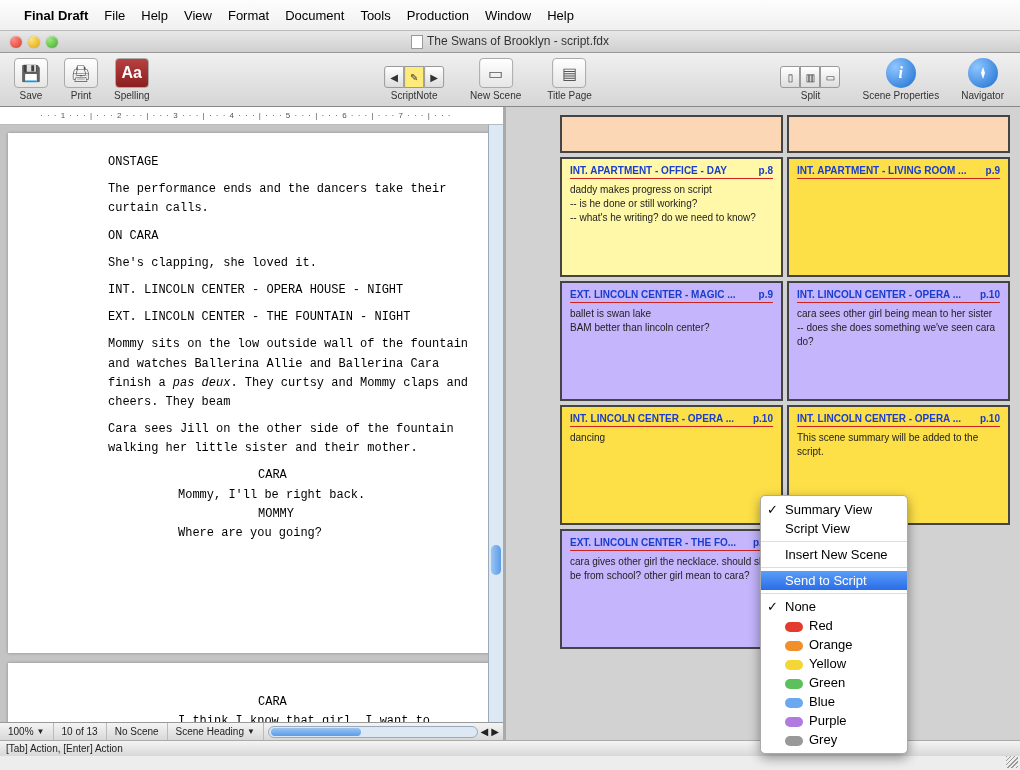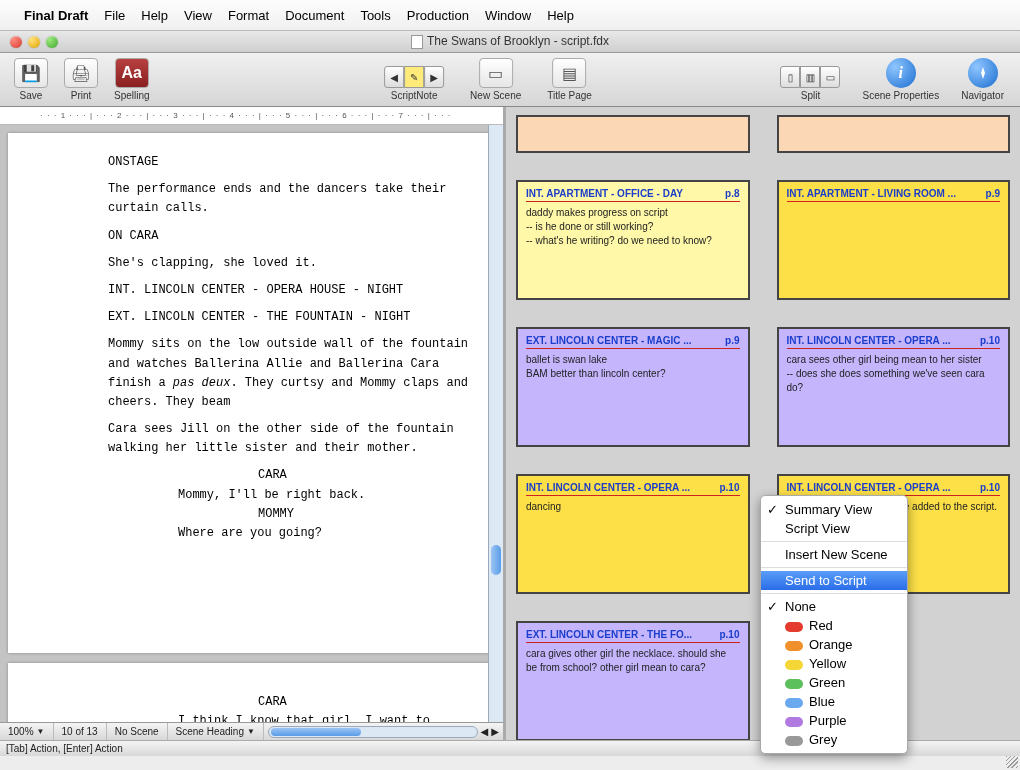--- a/index.html
+++ b/index.html
@@ -38,21 +38,21 @@
 .dlg{padding-left:70px;padding-right:50px;}
 .footbar{height:18px;background:linear-gradient(#f4f4f4,#d8d8d8);border-top:1px solid #999;display:flex;align-items:center;font-size:10px;color:#222;}
 .footbar .cell{border-right:1px solid #bbb;padding:0 8px;height:100%;display:flex;align-items:center;}
 .arrow-d{font-size:8px;margin-left:3px;}
 .hscroll{flex:1;display:flex;align-items:center;padding:0 4px;}
 .hscroll .track{flex:1;height:12px;background:#dde8f5;border:1px solid #9ab;border-radius:6px;position:relative;}
 .hscroll .thumb{position:absolute;left:2px;top:1px;height:8px;width:90px;background:linear-gradient(#9cc4f3,#5a9de8);border-radius:5px;}
 .vscroll{position:absolute;right:0;top:0;bottom:0;width:15px;background:#dde8f5;border-left:1px solid #9ab;}
 .vthumb{position:absolute;right:2px;top:420px;width:10px;height:30px;background:linear-gradient(90deg,#9cc4f3,#5a9de8);border-radius:5px;}
 .right-pane{flex:1;background:#d2d2d2;padding:8px 10px;overflow:hidden;position:relative;}
-.card-grid{display:grid;grid-template-columns:1fr 1fr;gap:27px;}
+.card-grid{display:grid;grid-template-columns:1fr 1fr;gap:4px;margin-left:44px;}
 .card{height:120px;border:2px solid #444;background:#fde047;padding:6px 8px;font-size:10px;position:relative;}
 .card.short{height:38px;}
 .card.peach{background:#fbd7b5;}
 .card.yellow{background:#fff8a8;}
 .card.purple{background:#c4b5fd;}
 .card .hd{color:#1a3dcb;font-weight:bold;font-size:10px;display:flex;justify-content:space-between;border-bottom:1px solid #c22;padding-bottom:2px;margin-bottom:4px;}
 .card .hd .pg{color:#1a3dcb;}
 .card .body{color:#222;font-size:10px;line-height:1.4;}
 .ctx-menu{position:absolute;left:760px;top:495px;width:148px;background:#fff;border:1px solid #aaa;border-radius:5px;box-shadow:0 4px 12px rgba(0,0,0,.4);font-size:13px;padding:4px 0;z-index:50;}
 .ctx-menu .mi{padding:2px 10px 2px 24px;position:relative;white-space:nowrap;}

